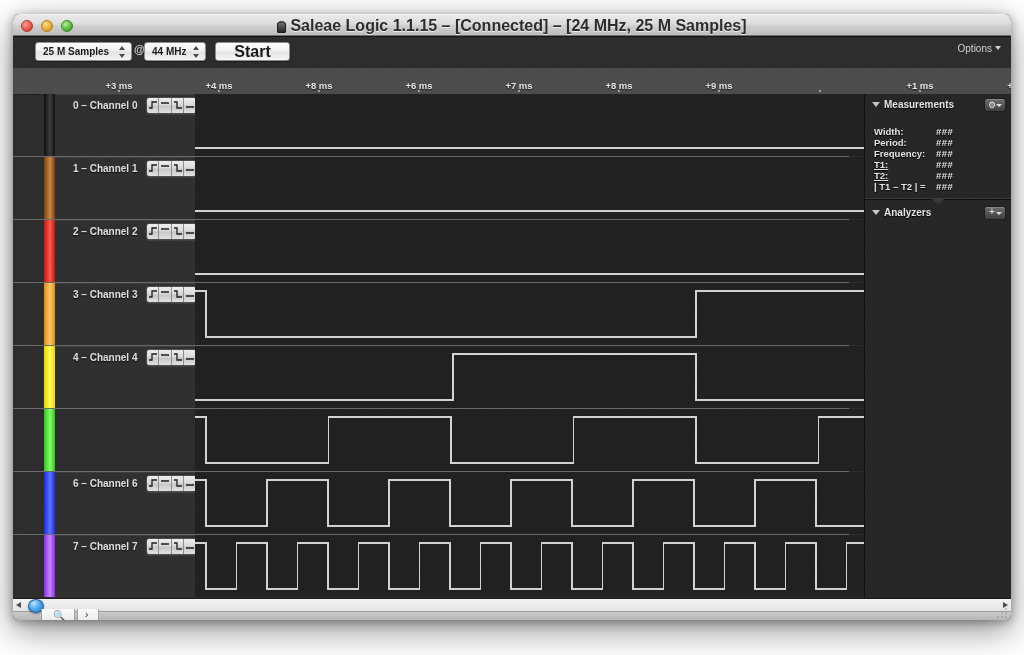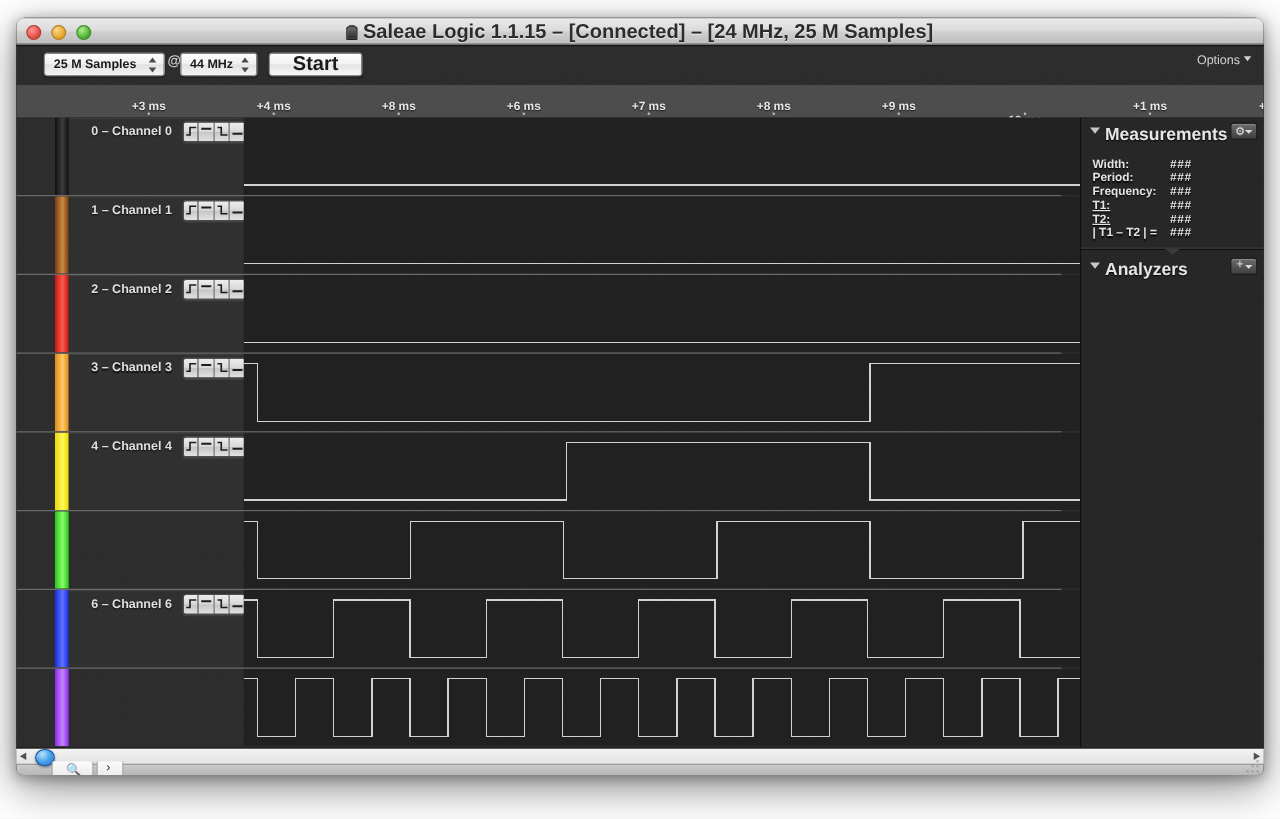--- a/index.html
+++ b/index.html
@@ -161,21 +161,21 @@
       linear-gradient(45deg,rgba(255,255,255,.02) 25%,transparent 25%,transparent 75%,rgba(255,255,255,.02) 75%),
       linear-gradient(45deg,rgba(255,255,255,.02) 25%,transparent 25%,transparent 75%,rgba(255,255,255,.02) 75%);
     background-size:3px 3px;background-position:0 0,1.5px 1.5px;
     border-left:1px solid #111;
   }
   .panel-header{position:absolute;left:0;width:147px;height:16px;}
   .panel-disc{
     position:absolute;left:7px;top:4px;width:0;height:0;
     border-left:4px solid transparent;border-right:4px solid transparent;border-top:5px solid #c7c7c7;cursor:pointer;
   }
-  .panel-title{position:absolute;left:19px;top:1px;font-size:14px;color:#e6e6e6;font-weight:bold;text-shadow:0 1px 1px #000;}
+  .panel-title{position:absolute;left:19px;top:1px;font-size:10px;color:#e6e6e6;font-weight:bold;text-shadow:0 1px 1px #000;}
   .panel-gear{
     position:absolute;right:6px;top:0px;width:22px;height:14px;border-radius:3px;
     background:linear-gradient(to bottom,#6d6d6d,#3f3f3f);
     border:1px solid #1e1e1e;box-sizing:border-box;cursor:pointer;
     box-shadow:inset 0 1px 0 rgba(255,255,255,.2);
   }
   .panel-gear .g-glyph{position:absolute;left:3px;top:1px;font-size:9px;color:#e8e8e8;line-height:10px;}
   .panel-gear .g-caret{position:absolute;right:3px;top:5px;width:0;height:0;
     border-left:3px solid transparent;border-right:3px solid transparent;border-top:3px solid #dcdcdc;}
 
@@ -494,20 +494,45 @@
             </div>
             <div class="chan-wave">
               <svg width="696" height="62">
                 <path d="M 0 8 L 11 8 L 11 54 L 72 54 L 72 8 L 133 8 L 133 54 L 194 54 L 194 8 L 255 8 L 255 54 L 316 54 L 316 8 L 377 8 L 377 54 L 438 54 L 438 8 L 499 8 L 499 54 L 560 54 L 560 8 L 621 8 L 621 54 L 682 54 L 682 8 L 696 8" fill="none" stroke="#d2d2d2" stroke-width="1.1" shape-rendering="crispEdges"></path>
               </svg>
             </div>
           </div>
           <div class="chan-sep" style="top: 440px;"></div>
           <div class="chan-row" style="top: 441px; height: 62px;">
             <div class="chan-color" style="background: linear-gradient(to right, rgb(141, 42, 232) 0%, rgb(195, 134, 255) 55%, rgb(141, 42, 232) 100%);"></div>
+            <div class="chan-label-box">
+              <div class="chan-name">7 – Channel 7</div>
+              <div class="trig-group">
+                <div class="trig-btn">
+                  <svg width="10" height="10" viewBox="0 0 10 10">
+                    <path d="M1 8 L4 8 L4 2 L9 2" fill="none" stroke="#1d1d1d" stroke-width="1.3"></path>
+                  </svg>
+                </div>
+                <div class="trig-btn">
+                  <svg width="10" height="10" viewBox="0 0 10 10">
+                    <path d="M1 3 L9 3" fill="none" stroke="#1d1d1d" stroke-width="1.5"></path>
+                  </svg>
+                </div>
+                <div class="trig-btn">
+                  <svg width="10" height="10" viewBox="0 0 10 10">
+                    <path d="M1 2 L4 2 L4 8 L9 8" fill="none" stroke="#1d1d1d" stroke-width="1.3"></path>
+                  </svg>
+                </div>
+                <div class="trig-btn">
+                  <svg width="10" height="10" viewBox="0 0 10 10">
+                    <path d="M1 7 L9 7" fill="none" stroke="#1d1d1d" stroke-width="1.5"></path>
+                  </svg>
+                </div>
+              </div>
+            </div>
             <div class="chan-wave">
               <svg width="696" height="62">
                 <path d="M 0 8 L 11 8 L 11 54 L 41.5 54 L 41.5 8 L 72 8 L 72 54 L 102.5 54 L 102.5 8 L 133 8 L 133 54 L 163.5 54 L 163.5 8 L 194 8 L 194 54 L 224.5 54 L 224.5 8 L 255 8 L 255 54 L 285.5 54 L 285.5 8 L 316 8 L 316 54 L 346.5 54 L 346.5 8 L 377 8 L 377 54 L 407.5 54 L 407.5 8 L 438 8 L 438 54 L 468.5 54 L 468.5 8 L 499 8 L 499 54 L 529.5 54 L 529.5 8 L 560 8 L 560 54 L 590.5 54 L 590.5 8 L 621 8 L 621 54 L 651.5 54 L 651.5 8 L 682 8 L 682 54 L 696 54" fill="none" stroke="#d2d2d2" stroke-width="1.1" shape-rendering="crispEdges"></path>
               </svg>
             </div>
           </div>
         </div>
 
       <div id="rightpanel">
 

